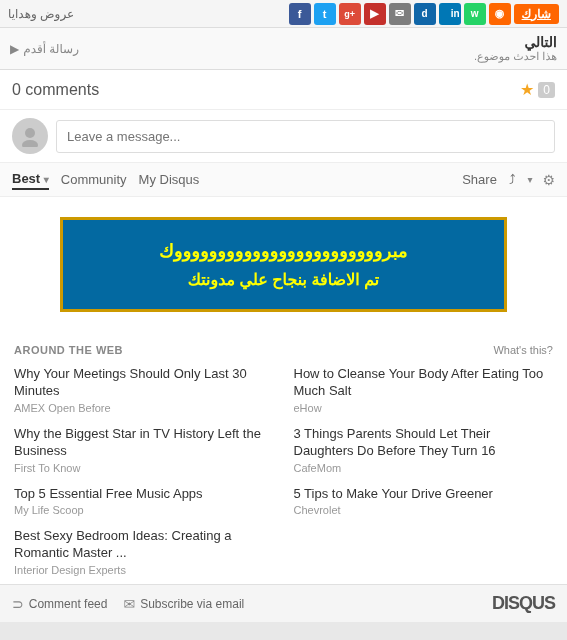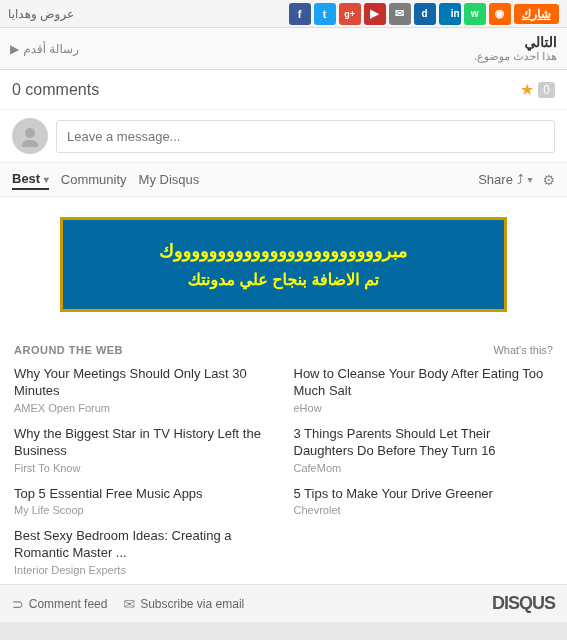--- a/index.html
+++ b/index.html
@@ -193,21 +193,21 @@
       display: flex;
       align-items: center;
       gap: 10px;
     }
     .share-tab {
       font-size: 13px;
       color: #666;
       cursor: pointer;
       display: flex;
       align-items: center;
-      gap: 4px;
+      gap: 12px;
       text-align: right;
     }
     .gear-icon {
       font-size: 14px;
       color: #888;
       cursor: pointer;
     }
 
     
     .success-banner {
@@ -392,21 +392,21 @@
   <div class="around-section">
     <div class="around-header">
       <span class="around-title">AROUND THE WEB</span>
       <span class="whats-this">What's this?</span>
     </div>
     <div class="around-grid">
 
       <div class="around-item">
         <div class="around-item-title">Why Your Meetings Should Only Last 30 Minutes</div>
         <div class="around-item-source">
-          <span>AMEX Open Forum</span>
+          <span>AMEX Open Before</span>
         </div>
       </div>
 
       <div class="around-item">
         <div class="around-item-title">How to Cleanse Your Body After Eating Too Much Salt</div>
         <div class="around-item-source">
           <span>eHow</span>
         </div>
       </div>
 

